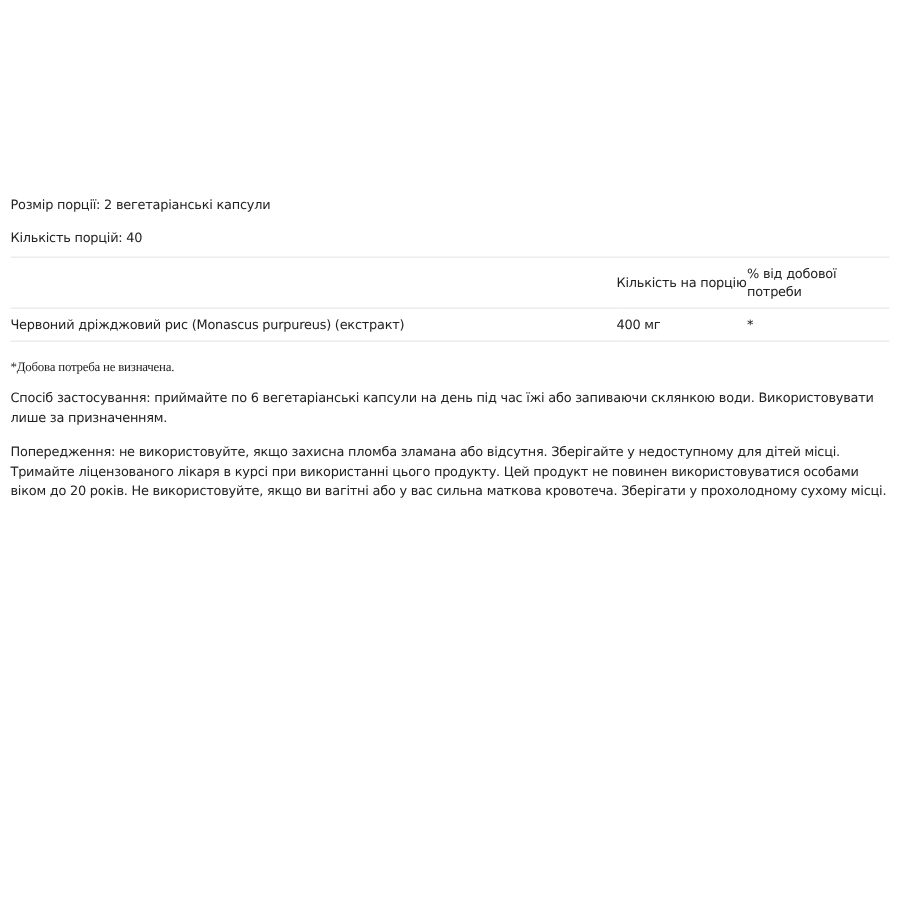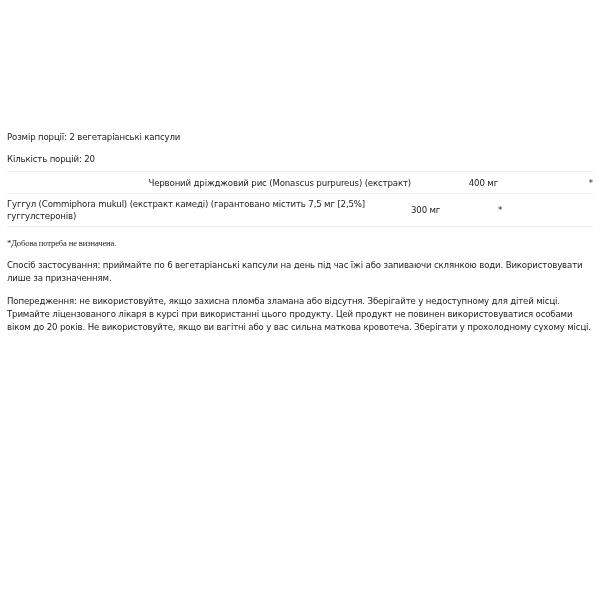--- a/index.html
+++ b/index.html
@@ -33,45 +33,45 @@
     }
     td, th {
       text-align: left;
       font-weight: normal;
       vertical-align: middle;
       padding: 0;
       line-height: 12px;
     }
     tr { border-bottom: 1px solid #ececec; }
     tr.head-row th { height: 33px; padding-top: 0px; }
-    tr.row-1 td { height: 21px; text-align: right; }
+    tr.row-1 td { height: 21px; }
     tr.row-2 td { height: 32px; }
     .col-name { width: 404px; padding-left: 0; }
     .col-amount { width: 87px; }
     .col-dv { }
     .note { margin-top: 10px; font-family: Liberation Serif, serif; }
     .para { margin-top: 10px; line-height: 13px; }
   </style>
 </head>
 <body>
 
 <div class="content">
   <div class="line serving-size">Розмір порції: 2 вегетаріанські капсули</div>
-  <div class="line servings-count">Кількість порцій: 20</div>
+  <div class="line servings-count">Кількість порцій: 40</div>
 
   <table>
     <tbody>
+        <tr class="head-row">
+      <th class="col-name"></th>
+      <th class="col-amount">Кількість на порцію</th>
+      <th class="col-dv">% від добової потреби</th>
+    </tr>
     <tr class="row-1">
       <td class="col-name">Червоний дріжджовий рис (Monascus purpureus) (екстракт)</td>
       <td class="col-amount">400 мг</td>
-      <td class="col-dv">*</td>
-    </tr>
-    <tr class="row-2">
-      <td class="col-name">Гуггул (Commiphora mukul) (екстракт камеді) (гарантовано містить 7,5 мг [2,5%] гуггулстеронів)</td>
-      <td class="col-amount">300 мг</td>
       <td class="col-dv">*</td>
     </tr>
   </tbody>
     </table>
 
   <div class="line note">*Добова потреба не визначена.</div>
   <div class="para">Спосіб застосування: приймайте по 6 вегетаріанські капсули на день під час їжі або запиваючи склянкою води. Використовувати лише за призначенням.</div>
   <div class="para">Попередження: не використовуйте, якщо захисна пломба зламана або відсутня. Зберігайте у недоступному для дітей місці. Тримайте ліцензованого лікаря в курсі при використанні цього продукту. Цей продукт не повинен використовуватися особами віком до 20 років. Не використовуйте, якщо ви вагітні або у вас сильна маткова кровотеча. Зберігати у прохолодному сухому місці.</div>
 </div>
 

